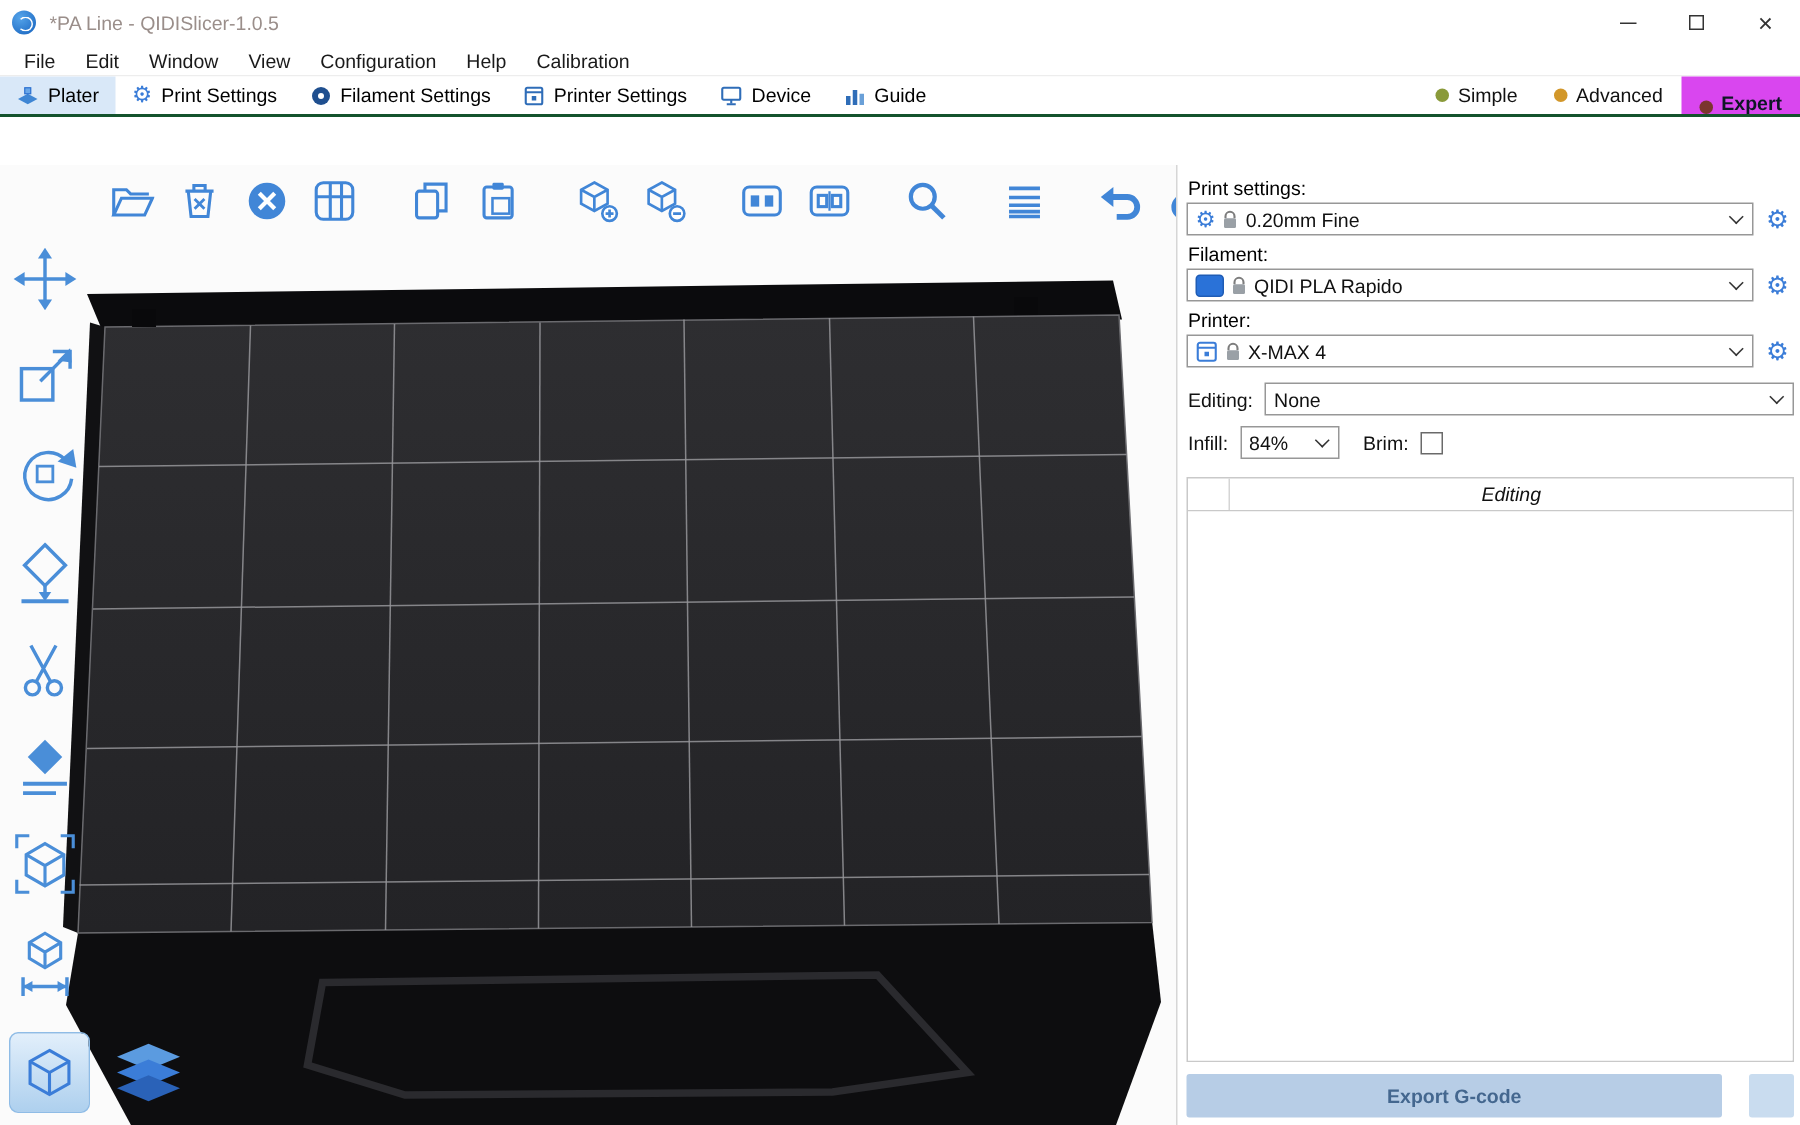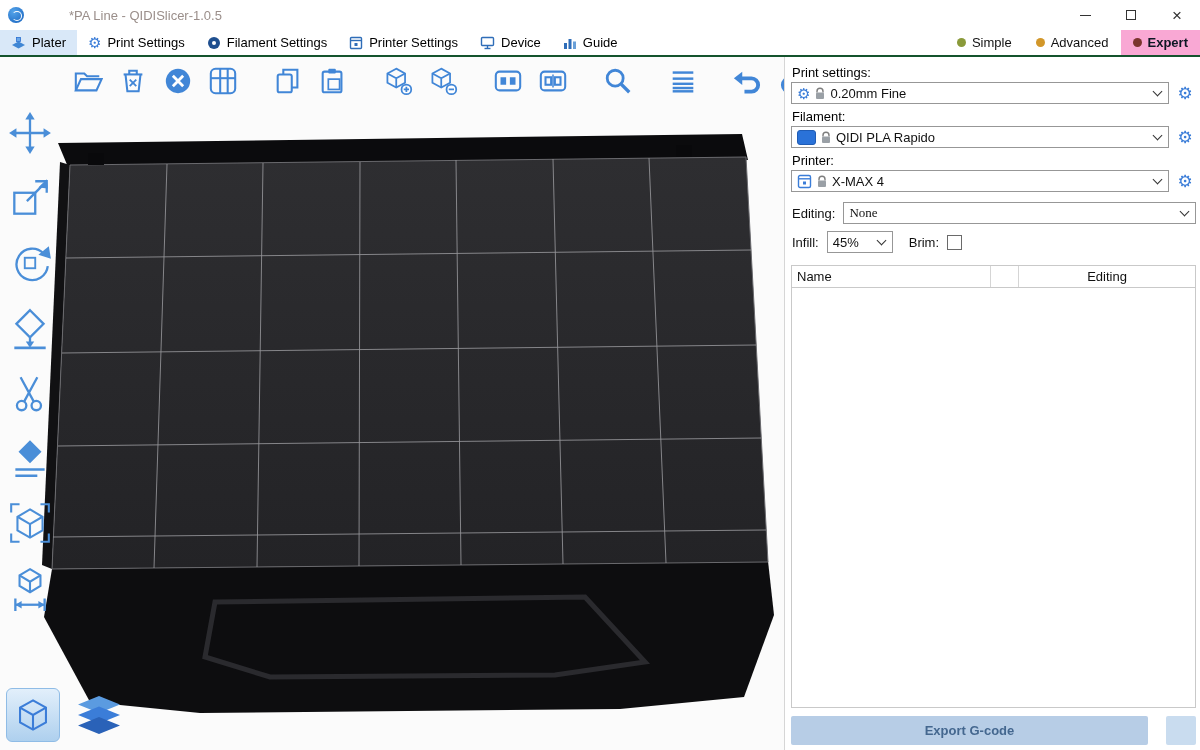--- a/index.html
+++ b/index.html
@@ -1,21 +1,21 @@
 <!DOCTYPE html>
 <html><head>
 <meta charset="utf-8">
 <style>
   * { margin:0; padding:0; box-sizing:border-box; }
   html,body { width:1200px; height:750px; overflow:hidden; }
   body { font-family:"Liberation Sans", sans-serif; font-size:13px; background:#fff; color:#111; }
   .window { width:1200px; height:750px; display:flex; flex-direction:column; }
 
   
-  .titlebar { height:30px; display:flex; align-items:center; padding-left:8px; background:#fff; flex:0 0 auto;gap:36px; }
+  .titlebar { height:30px; display:flex; align-items:center; padding-left:8px; background:#fff; flex:0 0 auto; }
   .app-icon { width:16px; height:16px; border-radius:50%;
     background: radial-gradient(circle at 35% 30%, #55a4ea, #1561bd); position:relative; }
   .app-icon::after { content:""; position:absolute; left:4px; top:4px; width:8px; height:8px;
     border:1.5px solid #fff; border-radius:50%; border-left-color:transparent; }
   .title-text { margin-left:9px; color:#9a8e8a; font-size:13px; }
   .win-controls { margin-left:auto; display:flex; height:30px; }
   .win-btn { width:46px; height:30px; display:flex; align-items:center; justify-content:center; color:#333; }
   .min-glyph { width:11px; border-top:1px solid #333; display:block; }
   .max-glyph { width:10px; height:10px; border:1px solid #333; display:block; }
   .close-glyph { font-size:17px; line-height:1; }
@@ -26,28 +26,28 @@
   .menu-item { padding:0 10px; color:#1a1a1a; }
 
   
   .tabbar { height:27px; display:flex; align-items:stretch; background:#fff;
     border-bottom:2px solid #14532d; flex:0 0 auto; }
   .tab { display:flex; align-items:center; gap:6px; padding:0 11px; color:#000; }
   .tab.active { background:#d9e8f8; }
   .tab .ticon { display:flex; align-items:center; }
   .tabspacer { flex:1; }
   .mode { display:flex; align-items:center; gap:6px; padding:0 12px; }
-  .mode.active { background:#f9a8d4; font-weight:bold; color:#0d1724; }
+  .mode.active { background:#d946ef; font-weight:bold; color:#0d1724;align-items:flex-end; }
   .dot { width:9px; height:9px; border-radius:50%; }
   .dot-simple { background:#8a9a3a; }
   .dot-advanced { background:#d2972a; }
   .dot-expert { background:#7b352e; }
 
   
-  .main { flex:1; display:flex; min-height:0; }
+  .main { flex:1; display:flex; min-height:0;margin-top:32px; }
 
   
   .viewport { position:relative; width:784px; height:100%; background:#fbfbfb; overflow:hidden; }
   .bed-svg { position:absolute; left:0; top:0; }
 
   .vtoolbar { position:absolute; left:72px; top:8px; display:flex; align-items:center; gap:13px; color:#4186d7; }
   .t32 { width:32px; height:32px; display:flex; align-items:center; justify-content:center; }
   .t32 svg { width:30px; height:30px; }
   .tgap { width:7px; }
 
@@ -68,30 +68,30 @@
     gap:5px; padding:0 7px 0 5px; flex:1; min-width:0; }
   .combo-text { white-space:nowrap; overflow:hidden; }
   .chev { margin-left:auto; width:7px; height:7px; border-right:1.6px solid #333; border-bottom:1.6px solid #333;
     transform:rotate(45deg); margin-top:-3px; flex:0 0 auto; }
   .gear-glyph { color:#3b7dd8; font-size:15px; line-height:1; }
   .gear-btn { background:none; border:none; color:#3b7dd8; font-size:17px; width:22px; cursor:pointer; padding:0; }
   .swatch { width:19px; height:15px; border-radius:3px; background:#2a72d8; border:1px solid #1f5cb5; flex:0 0 auto; }
   .mini-printer svg { display:block; }
 
   .inline-row { display:flex; align-items:center; gap:8px; margin:7px 0 0 1px; }
-  .supports-combo { flex:1;font-family:Liberation Serif, serif; }
+  .supports-combo { flex:1; }
   .infill-combo { flex:0 0 66px; }
   .checkbox { width:15px; height:15px; border:1px solid #6a6a6a; background:#fff; display:inline-block; }
 
   .obj-table { margin-top:12px; flex:1; border:1px solid #c9c9c9; display:flex; flex-direction:column; min-height:0; }
   .obj-head { display:flex; height:22px; border-bottom:1px solid #c9c9c9; align-items:center; flex:0 0 auto; }
   .obj-head .col { height:100%; display:flex; align-items:center; }
   .col-name { width:199px; padding-left:5px; border-right:1px solid #d5d5d5; }
   .col-mid { width:28px; border-right:1px solid #d5d5d5; }
-  .col-edit { flex:1; justify-content:center; }
+  .col-edit { flex:1; justify-content:center;font-style:italic; }
   .obj-body { flex:1; background:#fff; }
 
   .export-row { display:flex; gap:18px; margin-top:8px; flex:0 0 auto; }
   .export-btn { flex:1; height:29px; background:#b7cde6; border:none; border-radius:2px;
     font-family:"Liberation Sans",sans-serif; font-size:13px; font-weight:bold; color:#44678f; cursor:pointer; }
   .export-opt { width:30px; height:29px; background:#c9dcef; border:none; border-radius:2px; cursor:pointer; }
 
   svg { display:block; }
   .flip { transform:scaleX(-1); }
 </style>
@@ -109,20 +109,29 @@
         </div>
       <div class="win-btn">
           <span class="max-glyph"></span>
         </div>
       <div class="win-btn">
           <span class="close-glyph">×</span>
         </div>
     </div>
   </div>
 
+  <div class="menubar">
+    <span class="menu-item">File</span>
+    <span class="menu-item">Edit</span>
+    <span class="menu-item">Window</span>
+    <span class="menu-item">View</span>
+    <span class="menu-item">Configuration</span>
+    <span class="menu-item">Help</span>
+    <span class="menu-item">Calibration</span>
+  </div>
 
   <div class="tabbar">
     <div class="tab active">
       <span class="ticon">
         <svg width="15" height="14" viewBox="0 0 15 14">
             <polygon points="1,9 7.5,5.5 14,9 7.5,12.5" fill="#3f86d4"></polygon>
             <rect x="5.5" y="1.5" width="4" height="4" fill="#6aa7e8" stroke="#2a6fd0" stroke-width="0.8"></rect>
           </svg>
       </span>
       <span>Plater</span>
@@ -478,30 +487,29 @@
         <span>Editing:</span>
         <div class="combo supports-combo">
           <span class="combo-text">None</span>
           <span class="chev"></span>
         </div>
       </div>
 
       <div class="inline-row">
         <span>Infill:</span>
         <div class="combo infill-combo">
-          <span class="combo-text">45%</span>
+          <span class="combo-text">84%</span>
           <span class="chev"></span>
         </div>
         <span style="margin-left:8px">Brim:</span>
         <span class="checkbox"></span>
       </div>
 
       <div class="obj-table">
         <div class="obj-head">
-          <div class="col col-name">Name</div>
           <div class="col col-mid"></div>
           <div class="col col-edit">Editing</div>
         </div>
         <div class="obj-body"></div>
       </div>
 
       <div class="export-row">
         <button class="export-btn">Export G-code</button>
         <button class="export-opt"></button>
       </div>

